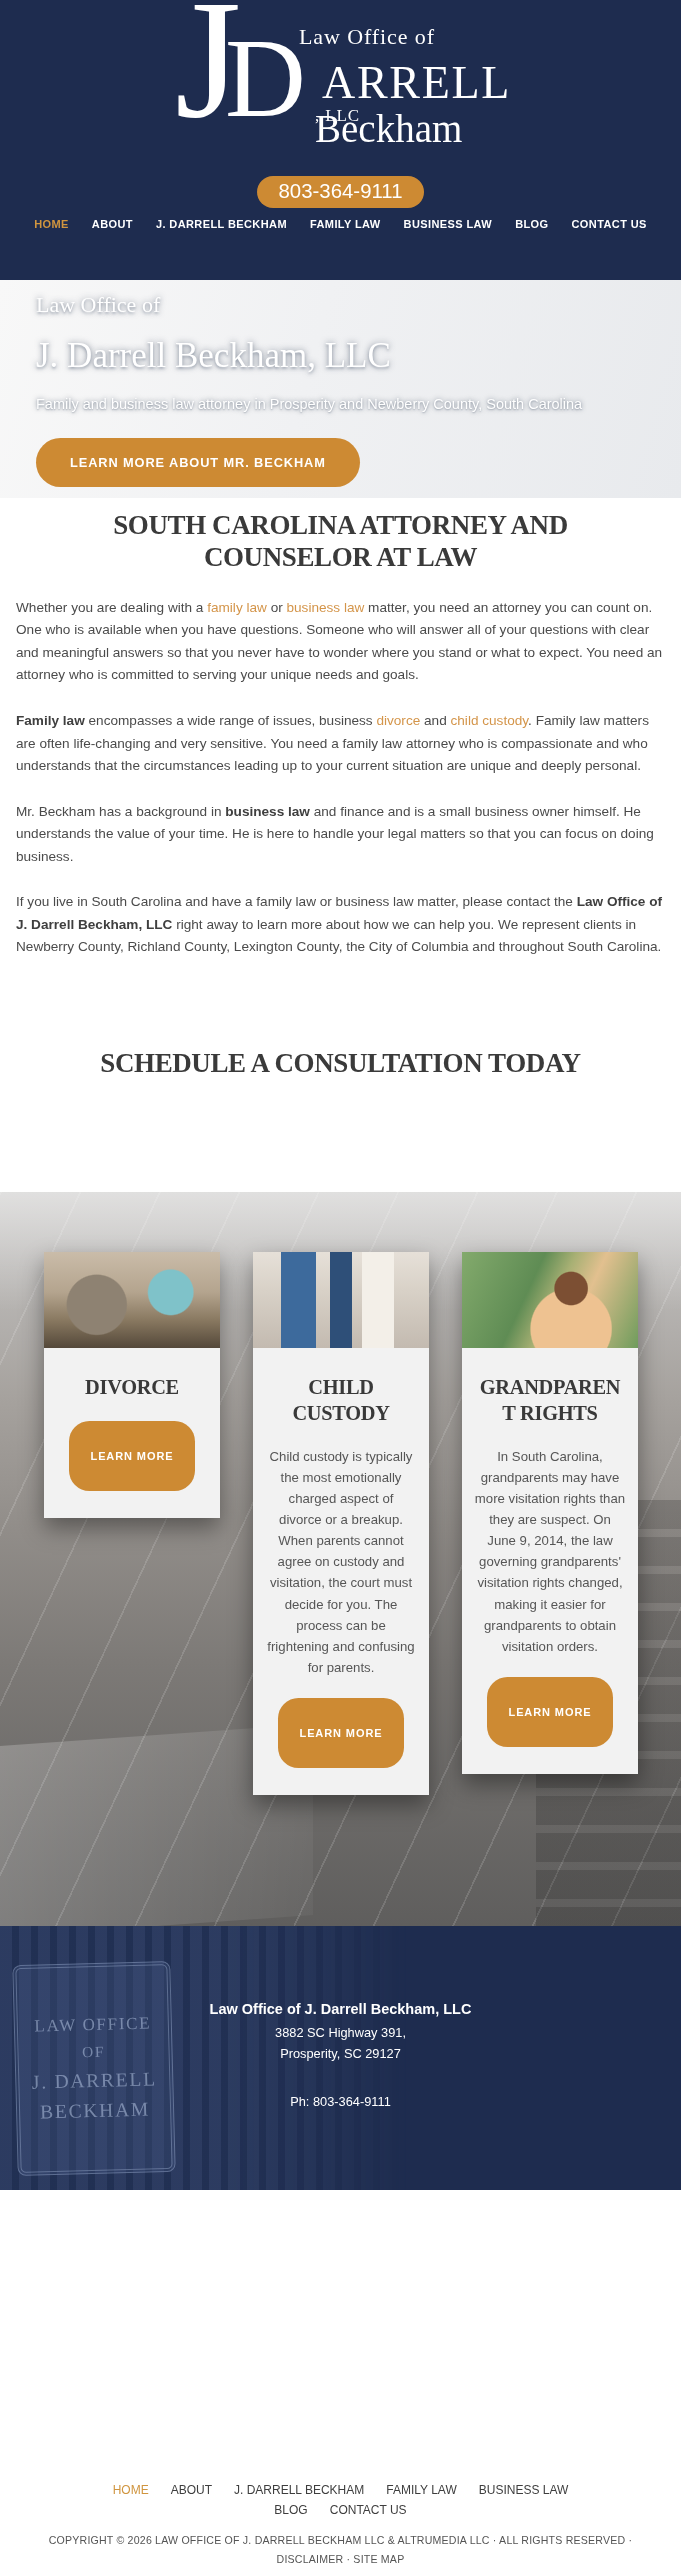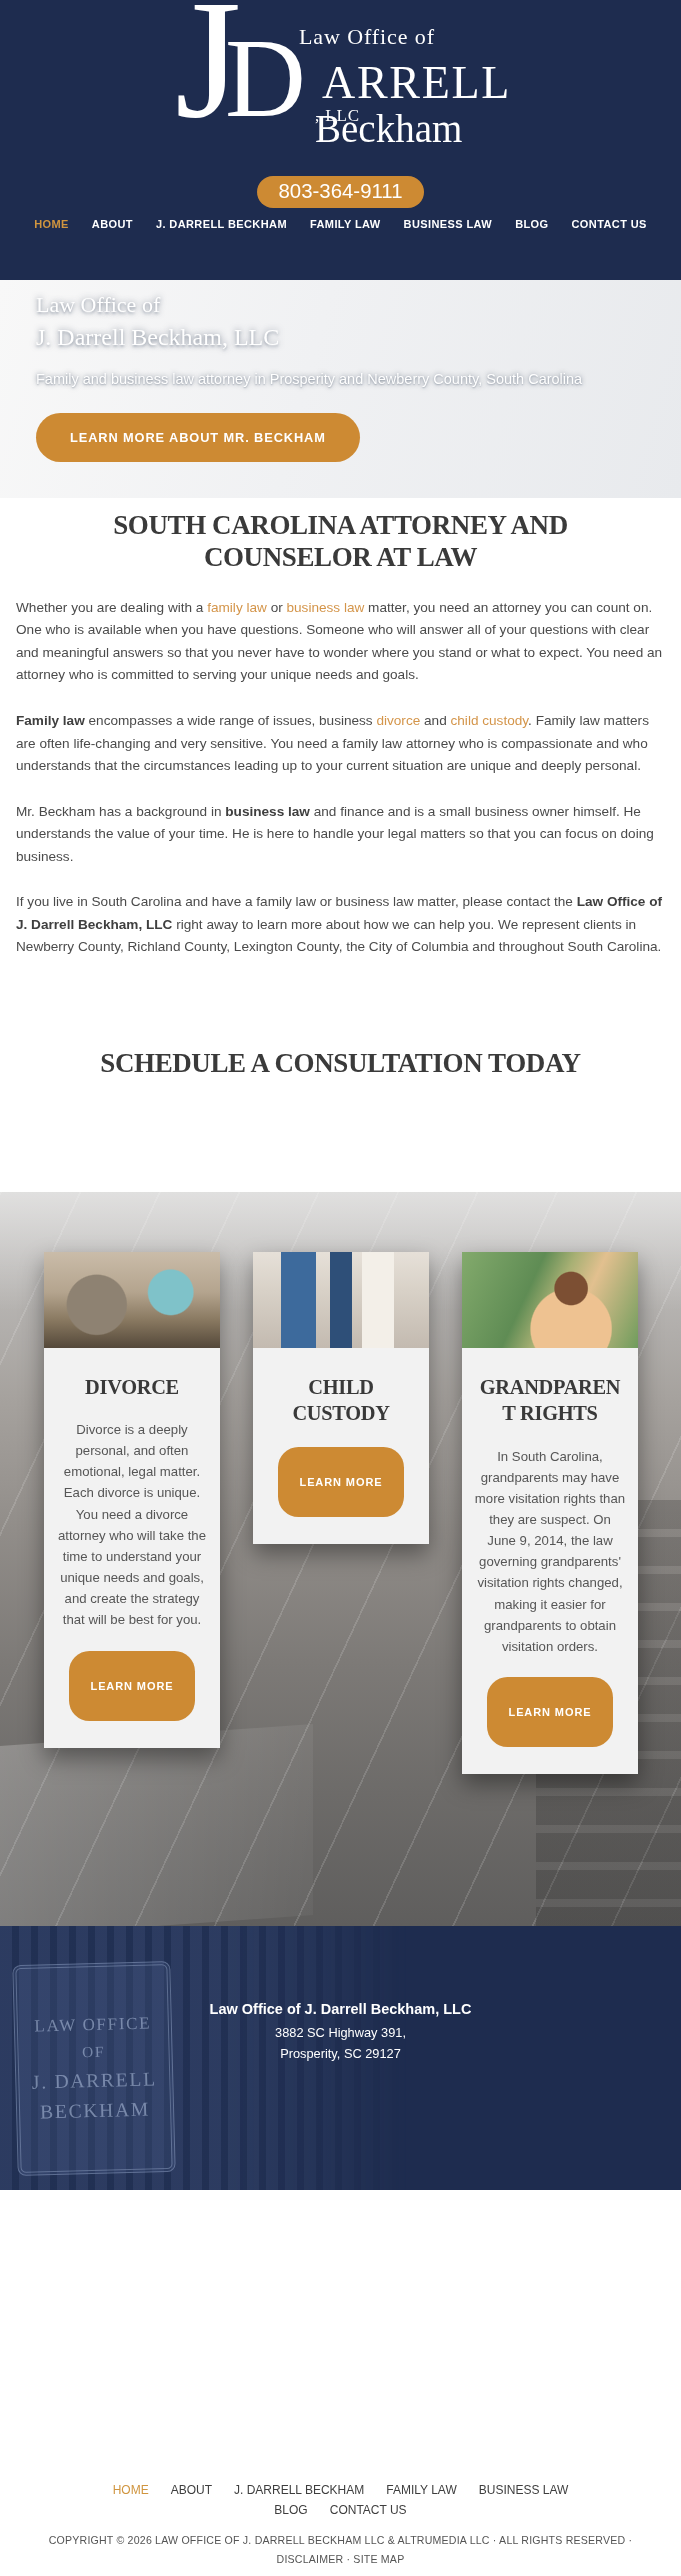--- a/index.html
+++ b/index.html
@@ -29,21 +29,21 @@
   .main-nav a { color:#ffffff; text-decoration:none; cursor:pointer; }
   .main-nav a.active { color:#d0953f; }
 
   
   .hero { position:relative; height:218px; overflow:hidden;
           background:linear-gradient(105deg,#f8f8f8 0%,#f0f1f3 45%,#e8eaed 100%);
           padding:12px 0 0 36px; color:#fff; }
   .hero-t1, .hero-t2 { font-family:"Liberation Serif", serif; font-weight:normal;
           text-shadow:0 0 6px rgba(110,120,135,.85), 0 1.7px 2.6px rgba(130,140,155,.5); }
   .hero-t1 { font-size:22px; }
-  .hero-t2 { font-size:24px; margin-top:6px; }
+  .hero-t2 { font-size:35px; margin-top:18px; }
   .hero-sub { margin-top:20.4px; font-size:14.5px;
           text-shadow:0 0 5.1px rgba(115,125,140,.9), 0 0.9px 1.7px rgba(130,140,155,.6); }
   .cta-btn { margin-top:25.6px; background:#cd8a33; color:#fff; border:none; border-radius:25.6px;
              padding:17px 34px; font-size:12.8px; font-weight:bold; letter-spacing:0.9px;
              font-family:"Liberation Sans", sans-serif; cursor:pointer; }
 
   
   .intro { height:694px; padding:12px 16px 0; overflow:hidden; }
   .h2 { font-family:"Liberation Serif", serif; font-weight:bold; color:#3a3a3a;
         font-size:27px; letter-spacing:-0.4px; line-height:1.18; text-align:center;
@@ -170,29 +170,29 @@
   <div class="photo-section">
     <div class="ps-glow"></div>
     <div class="ps-shelf"></div>
     <div class="ps-desk"></div>
     <div class="cards">
 
       <div class="card">
         <div class="card-img card-img-divorce"></div>
         <div class="card-body">
           <div class="card-title">DIVORCE</div>
-          <div class="card-text">Divorce is a deeply personal, and often emotional, legal matter. Each divorce is unique. You need a divorce attorney who will take the time to understand your unique needs and goals, and create the strategy that will be best for you.</div>
           <button class="learn-btn">LEARN MORE</button>
         </div>
       </div>
 
       <div class="card">
         <div class="card-img card-img-custody"></div>
         <div class="card-body">
           <div class="card-title">CHILD CUSTODY</div>
+          <div class="card-text">Child custody is typically the most emotionally charged aspect of divorce or a breakup. When parents cannot agree on custody and visitation, the court must decide for you. The process can be frightening and confusing for parents.</div>
           <button class="learn-btn">LEARN MORE</button>
         </div>
       </div>
 
       <div class="card">
         <div class="card-img card-img-grandparent"></div>
         <div class="card-body">
           <div class="card-title">GRANDPARENT RIGHTS</div>
           <div class="card-text">In South Carolina, grandparents may have more visitation rights than they are suspect. On June 9, 2014, the law governing grandparents' visitation rights changed, making it easier for grandparents to obtain visitation orders.</div>
           <button class="learn-btn">LEARN MORE</button>
@@ -207,20 +207,21 @@
     <div class="footer-sign">
       <div class="s1">LAW OFFICE</div>
       <div class="s2">OF</div>
       <div class="s3">J. DARRELL</div>
       <div class="s4">BECKHAM</div>
     </div>
     <div class="footer-info">
       <div class="footer-name">Law Office of J. Darrell Beckham, LLC</div>
       <div>3882 SC Highway 391,</div>
       <div>Prosperity, SC 29127</div>
+      <div class="footer-phone">Ph: 803-364-9111</div>
     </div>
     <div class="caret"></div>
   </div>
 
   <div class="bottom">
     <nav class="bottom-nav">
       <a class="active">HOME</a>
       <a>ABOUT</a>
       <a>J. DARRELL BECKHAM</a>
       <a>FAMILY LAW</a>

